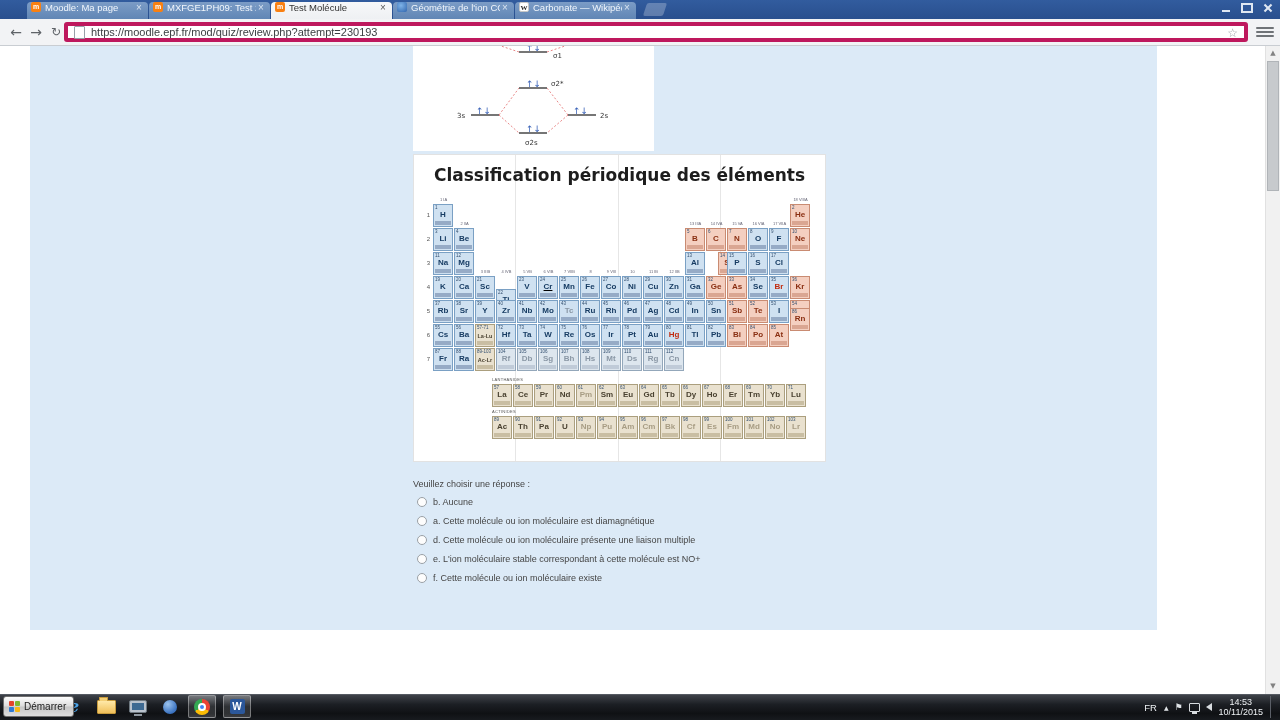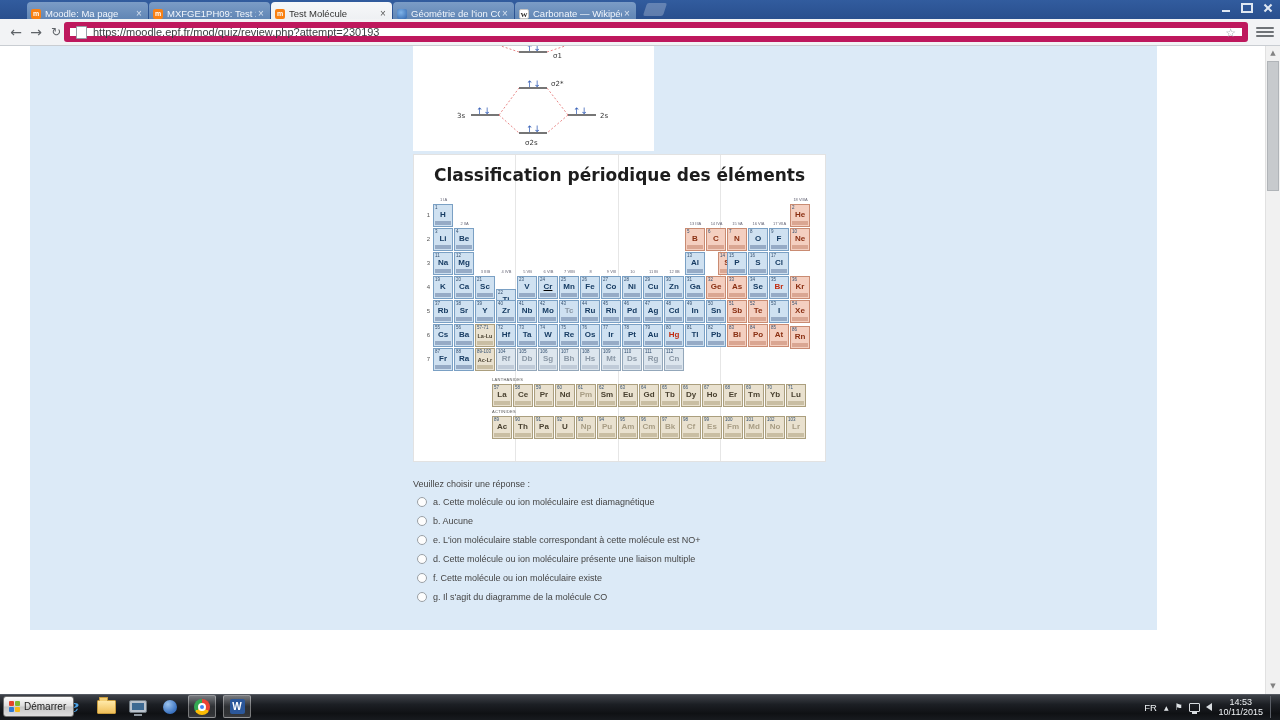--- a/index.html
+++ b/index.html
@@ -1,21 +1,21 @@
 <!DOCTYPE html>
 <html><head>
 <meta charset="utf-8">
 <style>
   html,body{margin:0;padding:0;background:#000;}
   #screen{position:relative;width:1280px;height:720px;overflow:hidden;background:#fff;font-family:"Liberation Sans",sans-serif;}
 
   
   #titlebar{position:absolute;left:0;top:0;width:1280px;height:19px;background:linear-gradient(#325c9e,#294f8e);}
   #tab-strip{position:absolute;left:27px;bottom:0;display:flex;height:17px;}
-  .tab{width:121px;margin-right:1px;border-radius:4px 4px 0 0;display:flex;align-items:flex-end;padding:0 4px;box-sizing:border-box;background:linear-gradient(#7b9cc6,#6186b5);color:#f1f6fc;font-size:9.5px;cursor:default;}
+  .tab{width:121px;margin-right:1px;border-radius:4px 4px 0 0;display:flex;align-items:flex-start;padding:0 4px;box-sizing:border-box;background:linear-gradient(#7b9cc6,#6186b5);color:#f1f6fc;font-size:9.5px;cursor:default;}
   .tab.active{background:linear-gradient(#f7f8f9,#eef0f3);color:#333;}
   .fav{width:10px;height:10px;border-radius:2px;margin-right:4px;flex:none;font:bold 7px/10px "Liberation Sans",sans-serif;text-align:center;}
   .fav-moodle{background:#f98012;color:#fff;}
   .fav-blue{background:radial-gradient(circle at 40% 35%,#7fb3e8,#2f64ad);color:#fff;}
   .fav-wikipedia{background:#fff;border:1px solid #c6c6c6;box-sizing:border-box;color:#222;font-family:"Liberation Serif",serif;}
   .tlabel{flex:1;overflow:hidden;white-space:nowrap;}
   .tclose{width:10px;flex:none;text-align:center;}
   .tclose::before{content:"×";font-size:10px;opacity:.8;}
   #newtab{position:absolute;left:645px;top:3px;width:20px;height:13px;background:rgba(255,255,255,.25);border-radius:2px;transform:skewX(-18deg);}
   #wincontrols{position:absolute;right:4px;top:1px;display:flex;gap:4px;}
@@ -25,21 +25,21 @@
   .i-x{position:relative;width:10px;height:10px;}
   .i-x::before,.i-x::after{content:"";position:absolute;left:0;top:4px;width:10px;height:2px;background:#dfe7f2;}
   .i-x::before{transform:rotate(45deg);} .i-x::after{transform:rotate(-45deg);}
 
   
   #navbar{position:absolute;top:19px;left:0;width:1280px;height:27px;background:#f2f3f5;border-bottom:1px solid #c9cdd2;box-sizing:border-box;}
   .navbtn{position:absolute;top:3px;width:20px;height:20px;display:flex;align-items:center;justify-content:center;color:#5f6368;font-family:"DejaVu Sans",sans-serif;}
   .i-back::before{content:"←";font-size:14px;}
   .i-fwd::before{content:"→";font-size:14px;}
   .i-refresh::before{content:"↻";font-size:12px;}
-  #omnibox{position:absolute;left:64px;top:3px;height:20px;right:32px;background:#fff;border:6px solid #be185d;border-radius:3px;box-sizing:border-box;display:flex;align-items:center;padding:0 6px;}
+  #omnibox{position:absolute;left:64px;top:3px;height:20px;right:32px;background:#fff;border:4px solid #be185d;border-radius:3px;box-sizing:border-box;display:flex;align-items:center;padding:0 6px;}
   .pageicon{width:9px;height:11px;border:1px solid #98a0a8;border-radius:1px;margin-right:6px;flex:none;background:#fff;}
   #url{font-size:11px;color:#3c4043;flex:1;overflow:hidden;white-space:nowrap;}
   .star::before{content:"☆";font-size:12px;color:#9aa0a6;font-family:"DejaVu Sans",sans-serif;}
   #menubtn{position:absolute;right:6px;top:6px;width:18px;height:14px;display:flex;flex-direction:column;justify-content:center;gap:2px;}
   #menubtn i{display:block;height:2px;background:#6f7377;border-radius:1px;}
 
   
   #viewport{position:absolute;top:46px;left:0;width:1280px;height:648px;background:#fff;overflow:hidden;}
   #qpanel{position:absolute;left:30px;top:0;width:1127px;height:584px;background:#dceaf7;}
   #mo-box{position:absolute;left:413px;top:0;width:241px;height:105px;background:#fff;}
@@ -494,21 +494,21 @@
             <span class="sym">Bi</span>
           </div>
           <div class="el t-p" style="left: 334px; top: 169px;">
             <span class="n">84</span>
             <span class="sym">Po</span>
           </div>
           <div class="el t-p" style="left: 355px; top: 169px;">
             <span class="n">85</span>
             <span class="sym">At</span>
           </div>
-          <div class="el t-p" style="left: 376px; top: 171px;">
+          <div class="el t-p" style="left: 376px; top: 153px;">
             <span class="n">86</span>
             <span class="sym">Rn</span>
           </div>
           <div class="el t-b" style="left: 19px; top: 193px;">
             <span class="n">87</span>
             <span class="sym">Fr</span>
           </div>
           <div class="el t-b" style="left: 40px; top: 193px;">
             <span class="n">88</span>
             <span class="sym">Ra</span>
@@ -698,41 +698,37 @@
           <span class="glabel" style="left: 208px; top: 114px;">10</span>
           <span class="glabel" style="left: 229px; top: 114px;">11 IB</span>
           <span class="glabel" style="left: 250px; top: 114px;">12 IIB</span>
         </div>
     </div>
 
     <div id="prompt">Veuillez choisir une réponse :</div>
     <div id="options">
         <div class="opt">
           <span class="radio"></span>
-          <span class="optlabel">a. Cette molécule ou ion moléculaire est diamagnétique</span>
+          <span class="optlabel">b. Aucune</span>
         </div>
         <div class="opt">
           <span class="radio"></span>
-          <span class="optlabel">b. Aucune</span>
+          <span class="optlabel">a. Cette molécule ou ion moléculaire est diamagnétique</span>
+        </div>
+        <div class="opt">
+          <span class="radio"></span>
+          <span class="optlabel">d. Cette molécule ou ion moléculaire présente une liaison multiple</span>
         </div>
         <div class="opt">
           <span class="radio"></span>
           <span class="optlabel">e. L'ion moléculaire stable correspondant à cette molécule est NO+</span>
         </div>
         <div class="opt">
           <span class="radio"></span>
-          <span class="optlabel">d. Cette molécule ou ion moléculaire présente une liaison multiple</span>
-        </div>
-        <div class="opt">
-          <span class="radio"></span>
           <span class="optlabel">f. Cette molécule ou ion moléculaire existe</span>
-        </div>
-        <div class="opt">
-          <span class="radio"></span>
-          <span class="optlabel">g. Il s'agit du diagramme de la molécule CO</span>
         </div>
       </div>
 
 
     <div id="scrollbar">
       <div class="sarrow up"></div>
       <div id="thumb"></div>
       <div class="sarrow down"></div>
     </div>
   </div>

